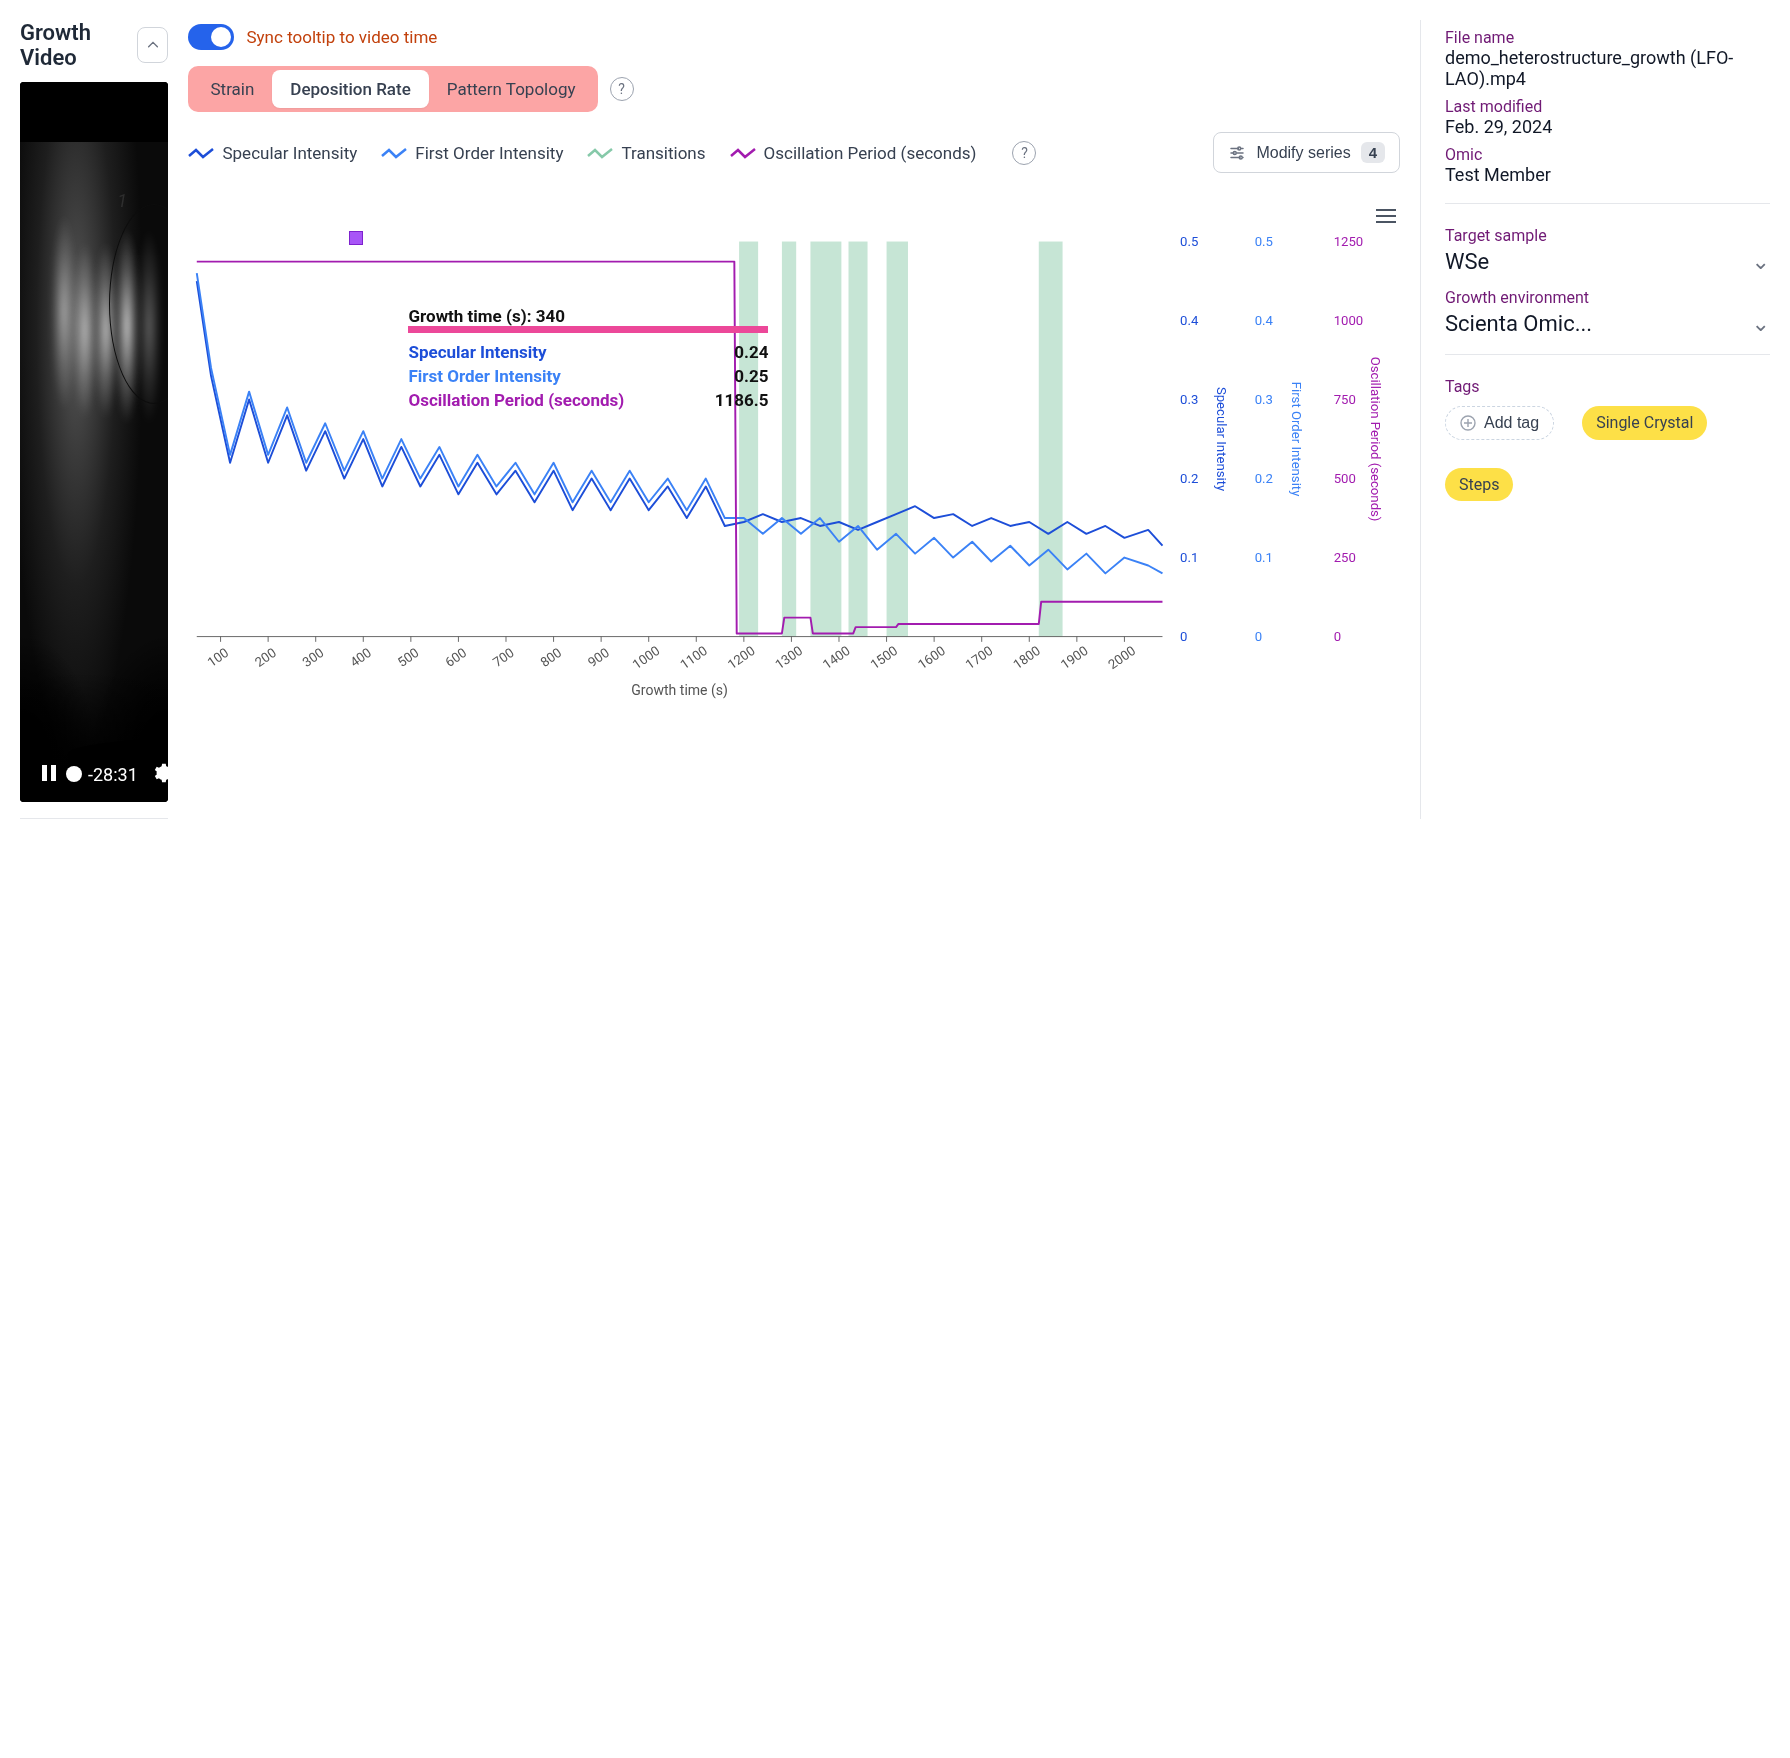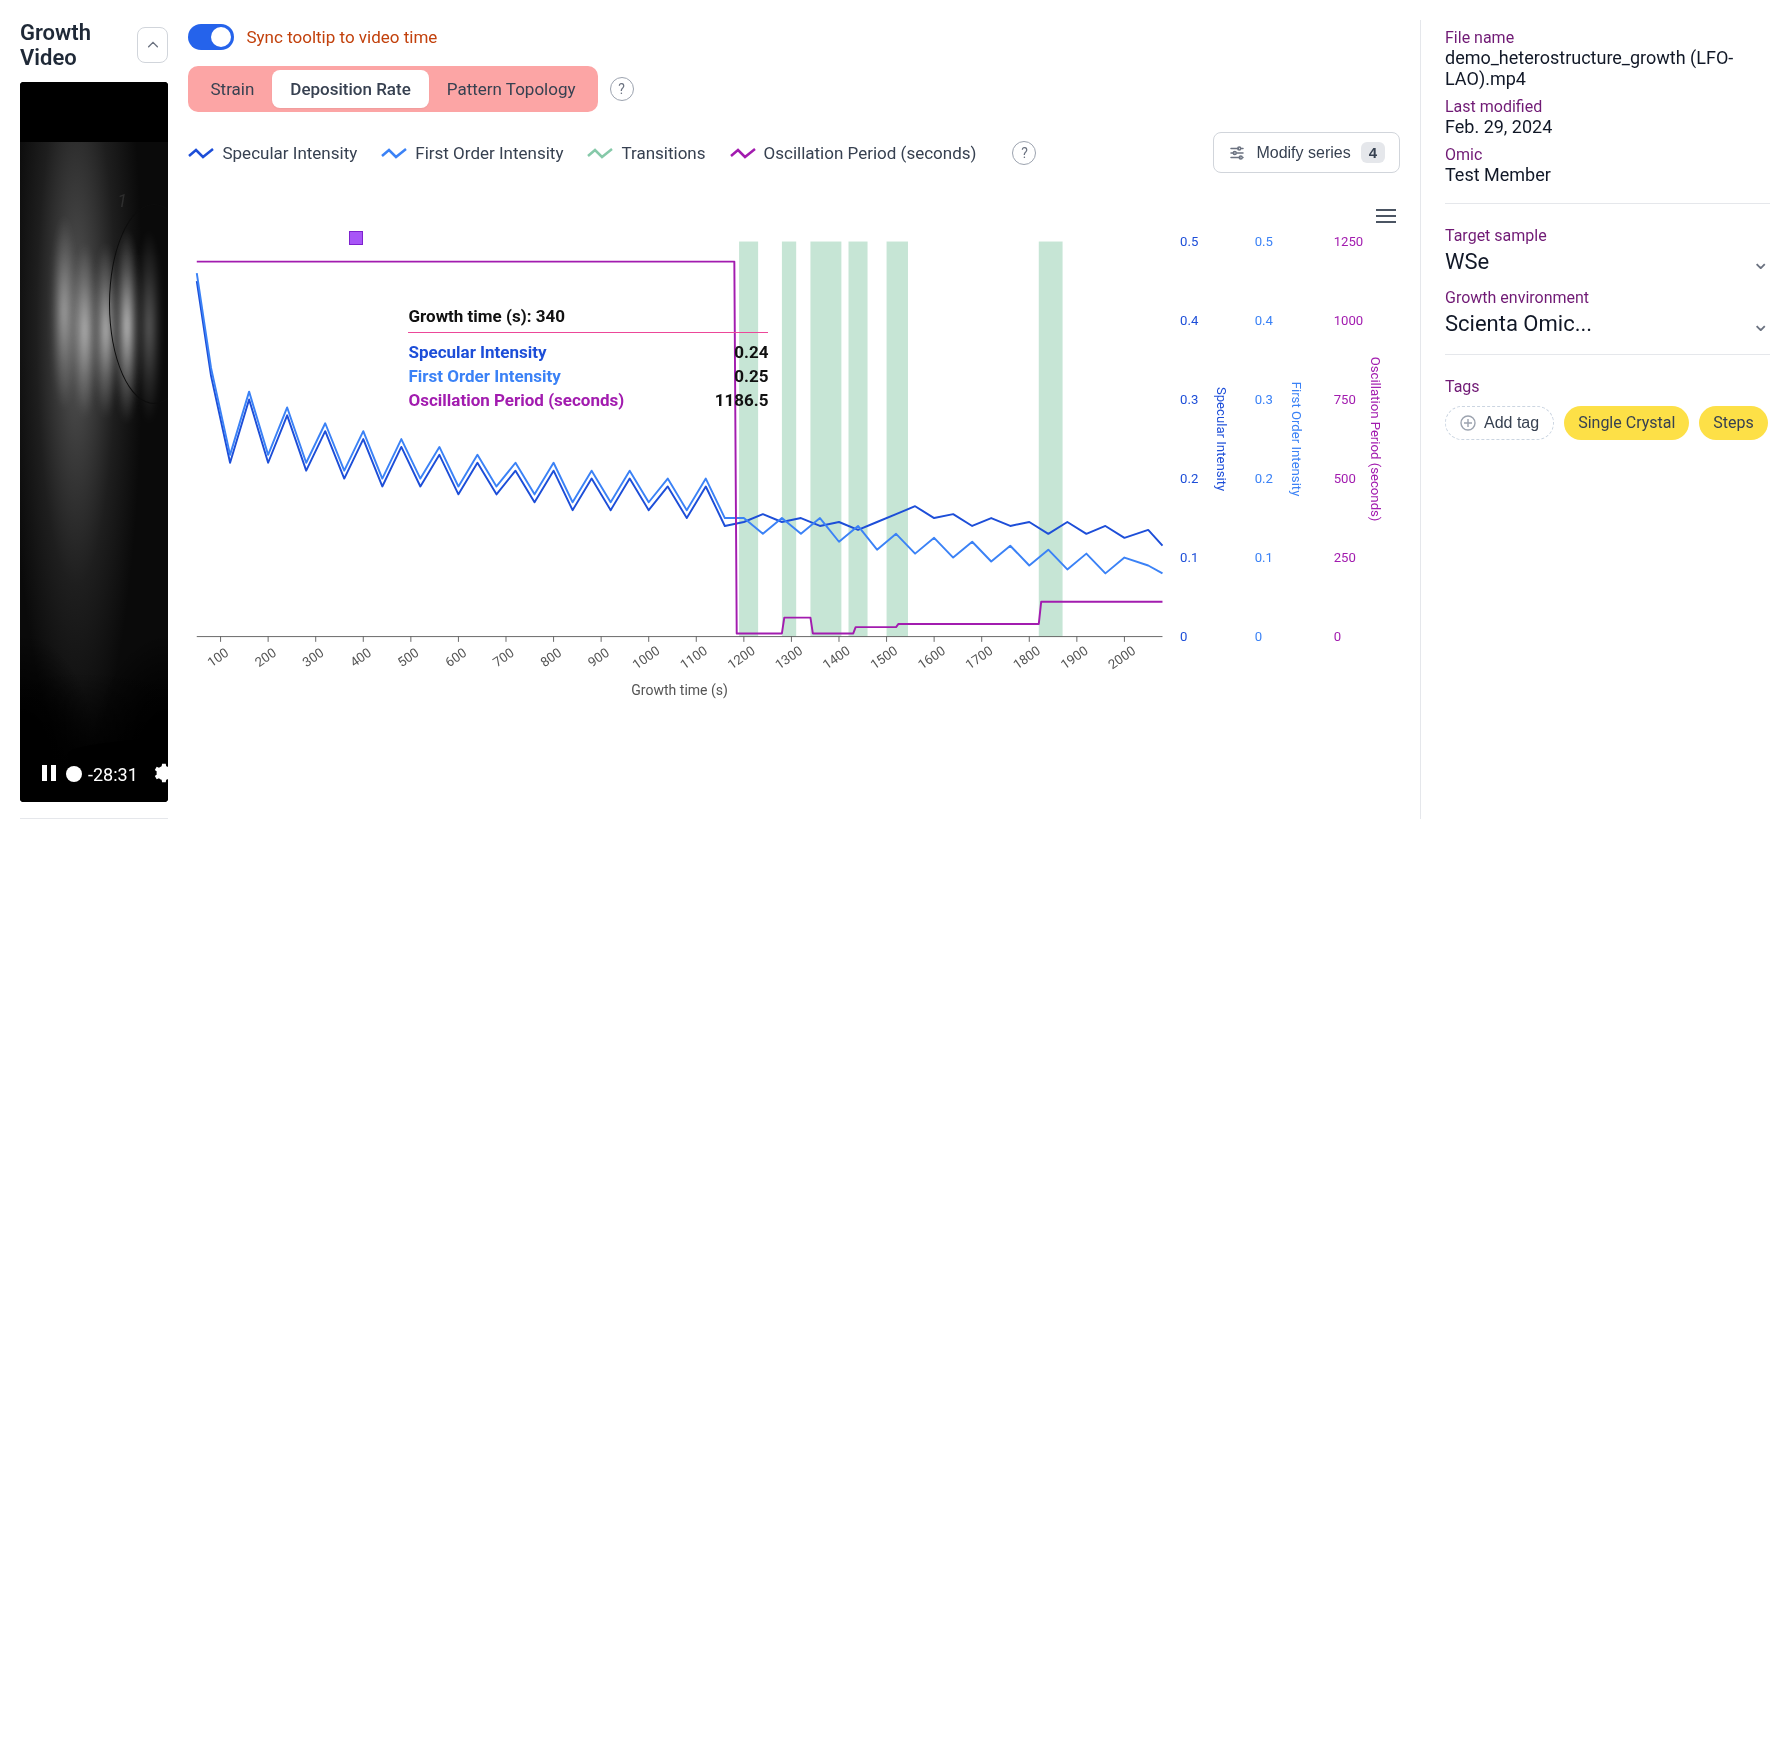--- a/index.html
+++ b/index.html
@@ -65,31 +65,31 @@
   .modify-btn { margin-left:auto; display:flex; align-items:center; gap:10px; padding:9px 14px; border:1px solid #d1d5db; border-radius:8px; background:#fff; font-size:16px; color:#374151; cursor:pointer; }
   .modify-count { background:#e5e7eb; border-radius:6px; padding:2px 8px; font-size:15px; font-weight:600; }
   .chart-area { position:relative; width:100%; height:540px; margin-top:18px; }
   .chart-svg { width:100%; height:100%; }
   .chart-menu-icon { position:absolute; top:18px; right:4px; cursor:pointer; display:flex; flex-direction:column; gap:4px; }
   .chart-menu-icon span { width:20px; height:2px; background:#4b5563; }
   .tooltip-box {
     position:absolute; left:220px; top:115px; width:360px;
     font-size:17px; color:#111;
   }
-  .tooltip-title { font-weight:700; border-bottom:1px solid #ec4899; padding-bottom:6px; margin-bottom:8px; }
+  .tooltip-title { font-weight:700; border-bottom:7px solid #ec4899; margin-bottom:8px; }
   .tooltip-row { display:flex; justify-content:space-between; font-weight:700; line-height:1.4; }
   .tt-spec { color:#1d4ed8; } .tt-first { color:#3b82f6; } .tt-osc { color:#a21caf; }
   .hover-marker { position:absolute; left:172px; top:40px; width:14px; height:14px; background:#a855f7; border:1px solid #7e22ce; }
   .sidebar { display:flex; flex-direction:column; gap:16px; padding-top:8px; border-left:1px solid #e5e7eb; padding-left:24px; }
   .meta-label { font-size:16px; color:#701a75; }
   .meta-value { font-size:18px; color:#111827; margin-bottom:8px; }
   .meta-group { border-bottom:1px solid #e5e7eb; padding-bottom:18px; margin-bottom:6px; }
   .select-row { display:flex; align-items:center; justify-content:space-between; font-size:22px; color:#111827; cursor:pointer; margin-top:4px; }
   .chevron { color:#6b7280; }
-  .tags-wrap { display:flex; flex-wrap:wrap; gap:10px; margin-top:10px; }
+  .tags-wrap { display:flex; flex-wrap:wrap; gap:28px; margin-top:10px; }
   .add-tag-btn { display:flex; align-items:center; gap:8px; padding:7px 14px; border:1.5px dashed #cbd5e1; border-radius:999px; font-size:16px; color:#374151; background:#fff; cursor:pointer; }
   .tag-chip { padding:7px 14px; background:#fde047; border-radius:999px; font-size:16px; color:#374151; }
 </style>
 </head>
 <body>
 
 <div class="container">
   <div class="main">
 
     <section class="panel">

